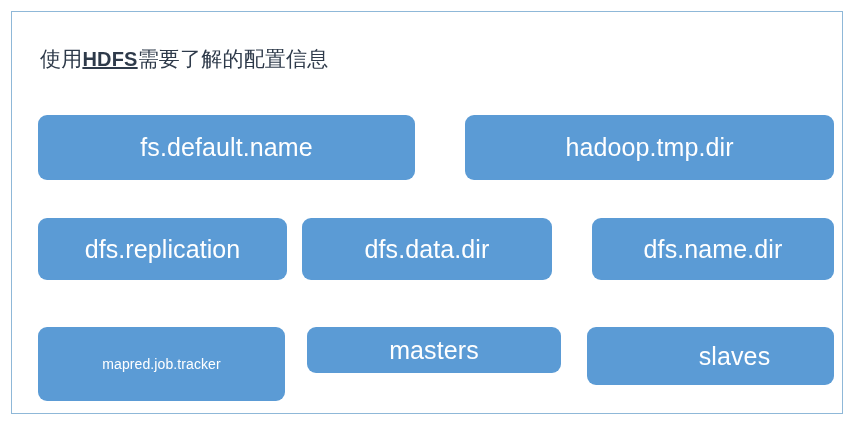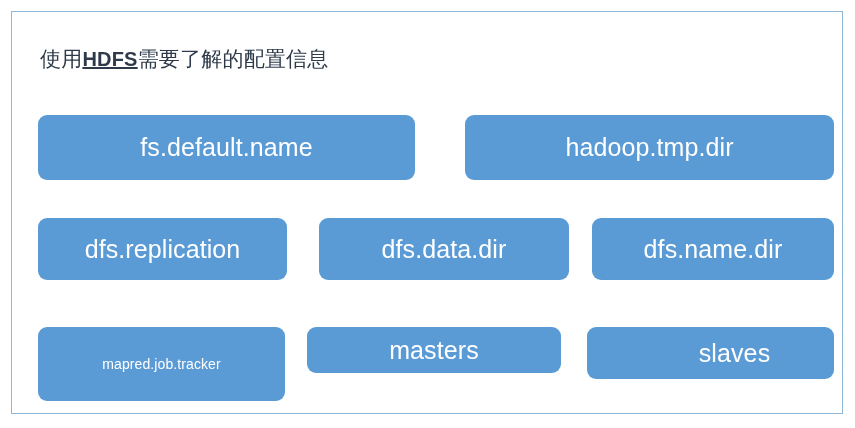--- a/index.html
+++ b/index.html
@@ -55,27 +55,27 @@
     letter-spacing: 0.1px;
     user-select: none;
   }
 
   
   #n-fs-default-name  { left: 26px;  top: 103px; width: 377px; height: 65px; }
   #n-hadoop-tmp-dir   { left: 453px; top: 103px; width: 369px; height: 65px; }
 
   
   #n-dfs-replication  { left: 26px;  top: 206px; width: 249px; height: 62px; }
-  #n-dfs-data-dir     { left: 307px; top: 206px; width: 250px; height: 62px; }
+  #n-dfs-data-dir     { left: 290px; top: 206px; width: 250px; height: 62px; }
   #n-dfs-name-dir     { left: 580px; top: 206px; width: 242px; height: 62px; }
 
   
   #n-mapred-job-tracker { left: 26px;  top: 315px; width: 247px; height: 74px; font-size: 14px; }
   #n-masters            { left: 295px; top: 315px; width: 254px; height: 46px; }
-  #n-slaves             { left: 575px; top: 315px; width: 247px; height: 52px; padding-left: 48px; }
+  #n-slaves             { left: 575px; top: 315px; width: 247px; height: 58px; padding-left: 48px; }
 </style>
 </head>
 <body>
 
 <div class="slide">
 
   <div class="slide-title"><span>使用</span><span class="lat">HDFS</span><span>需要了解的配置信息</span></div>
 
   <div class="node" id="n-hadoop-tmp-dir">
     <span>hadoop.tmp.dir</span>

